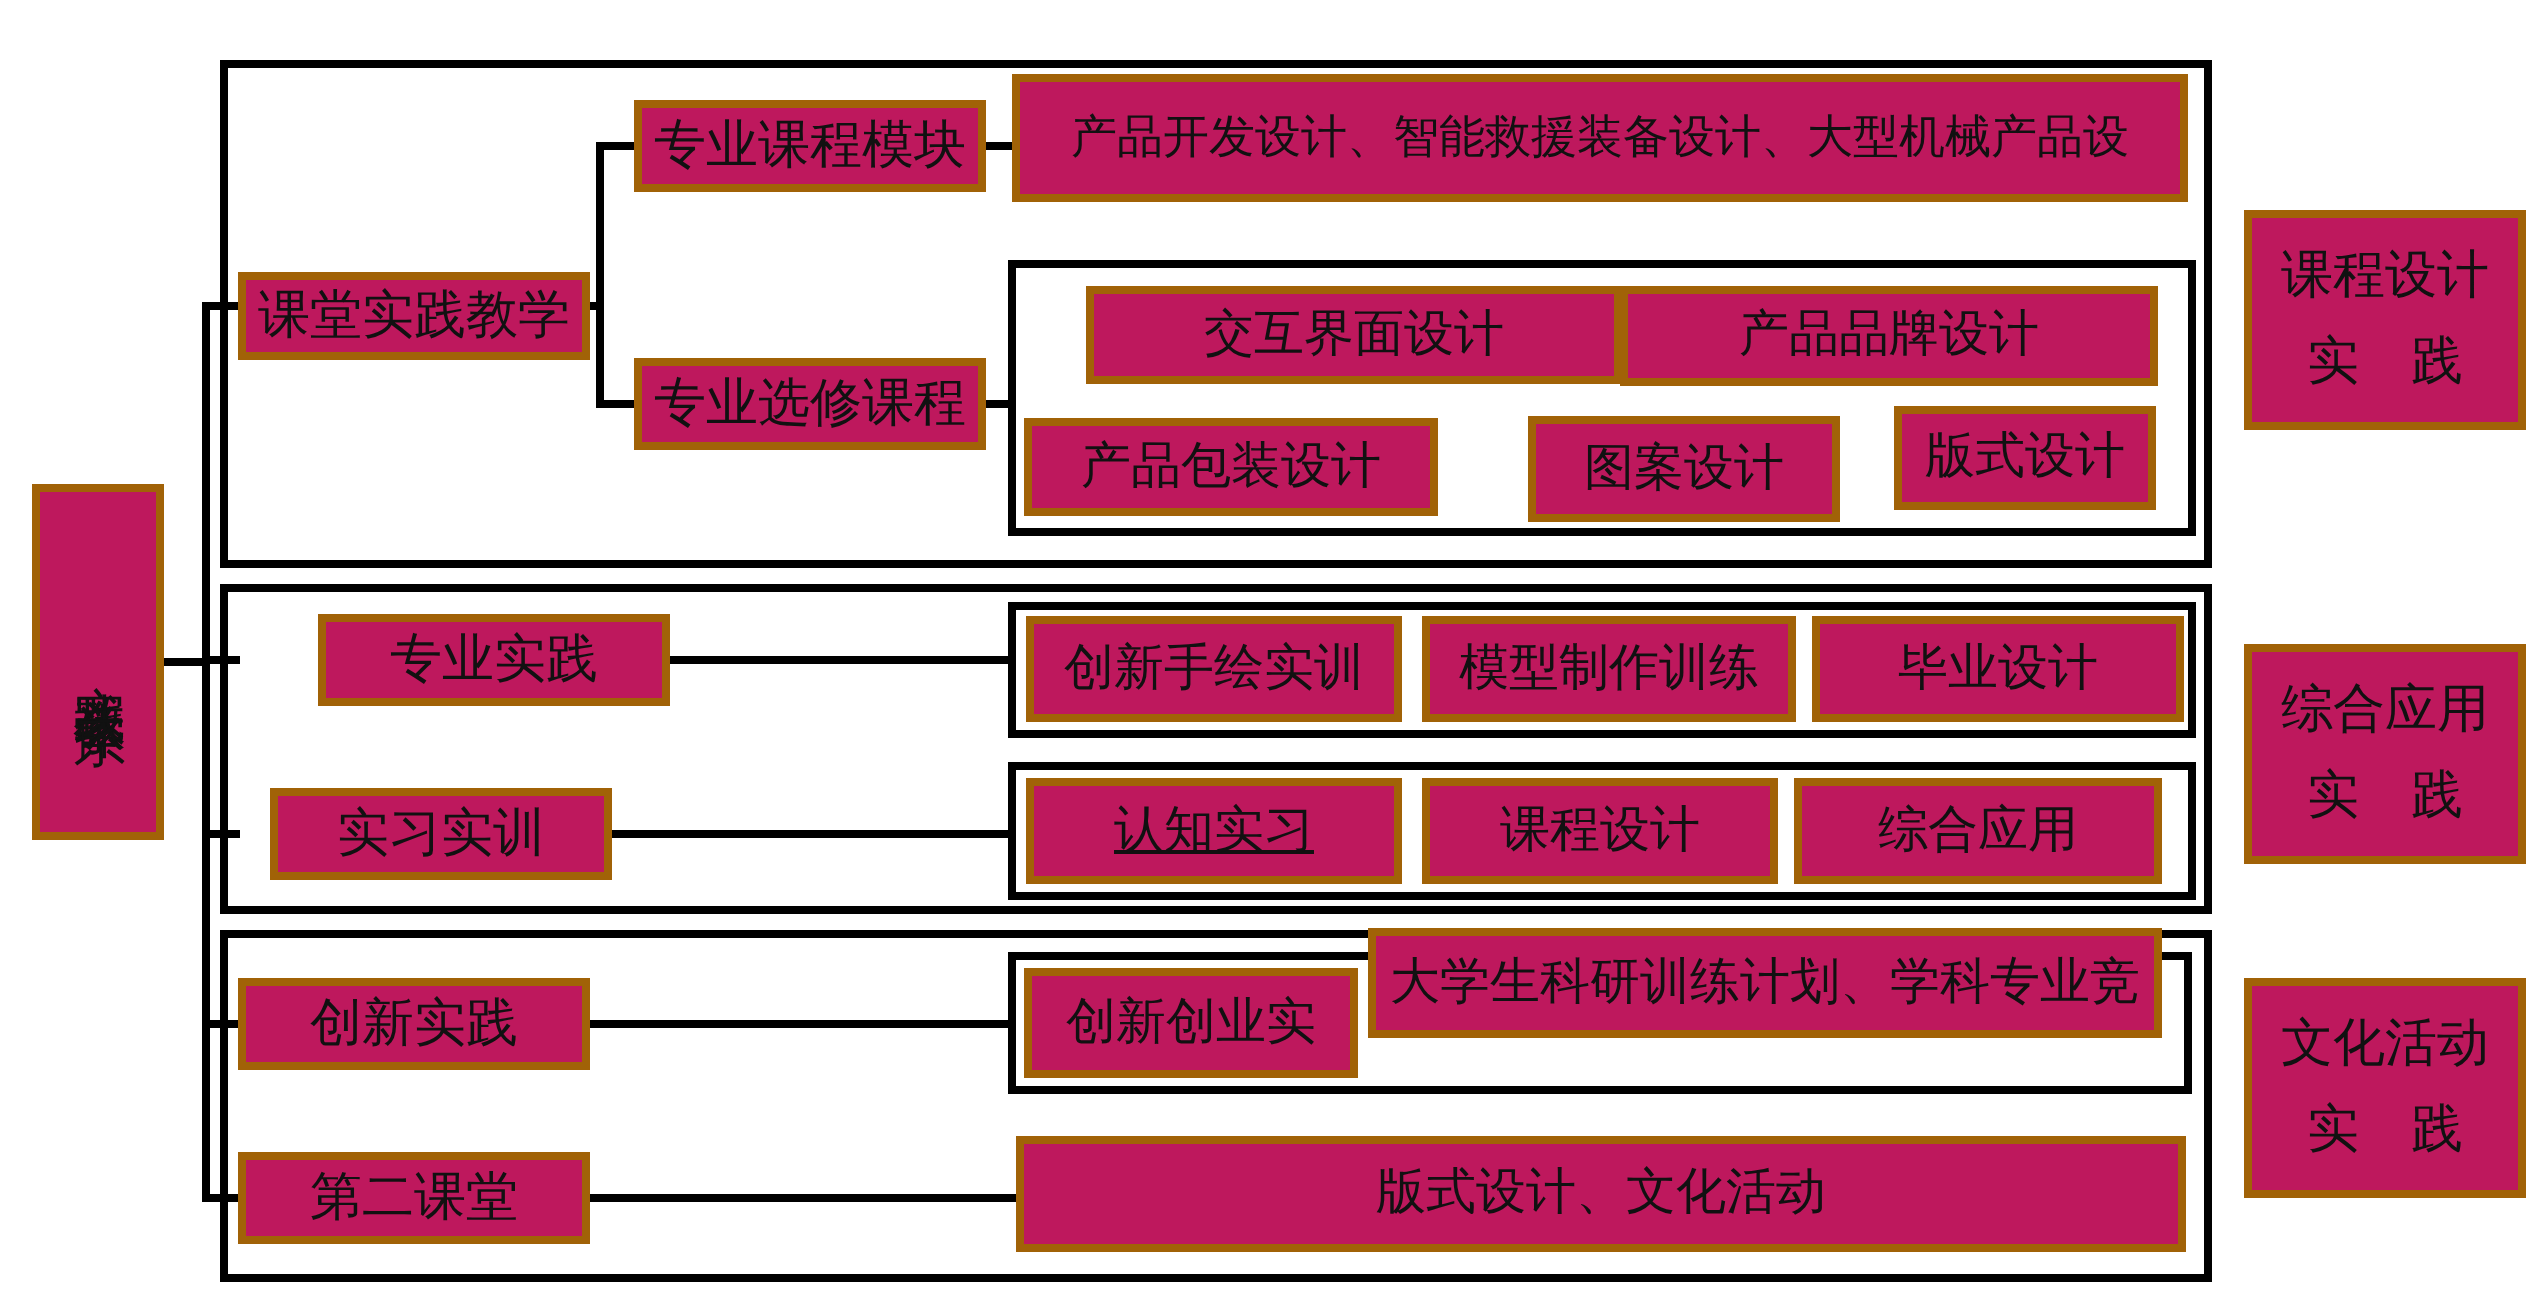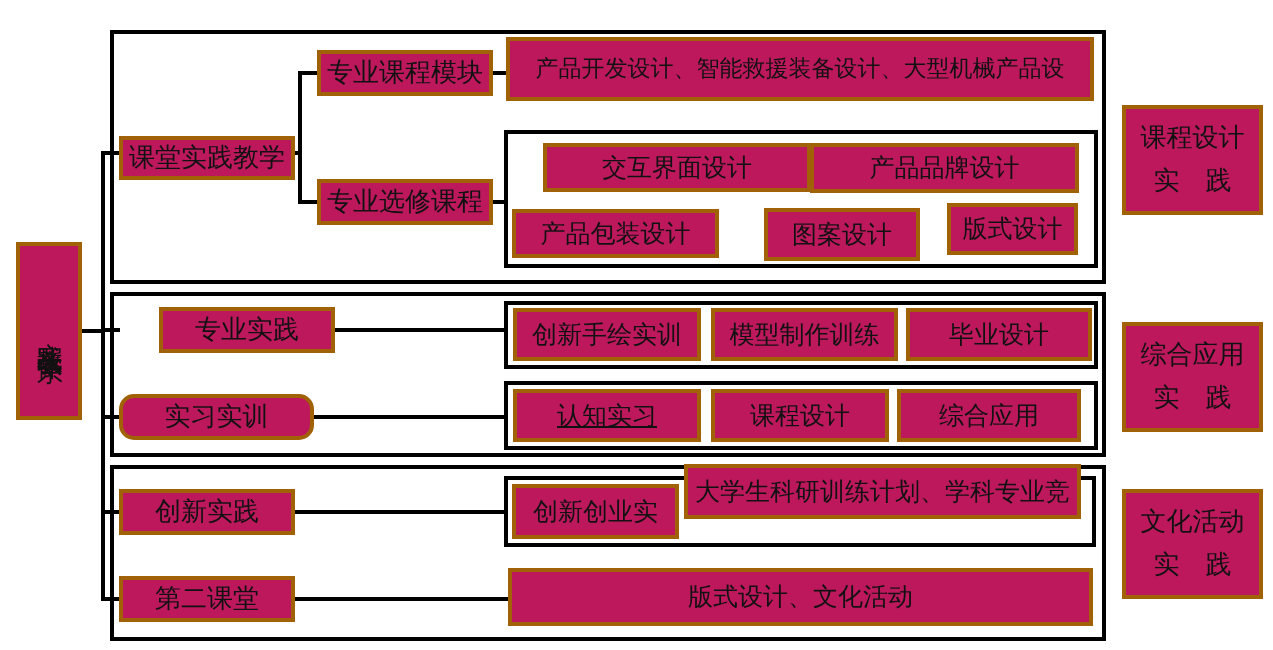--- a/index.html
+++ b/index.html
@@ -73,21 +73,21 @@
 
   <div class="hline" style="left:295px;top:328px;width:209px;"></div>
   <div class="hline" style="left:295px;top:415px;width:209px;"></div>
   <div class="hline" style="left:295px;top:510px;width:209px;"></div>
   <div class="hline" style="left:295px;top:597px;width:213px;"></div>
 
   <div class="box root-box" style="left:16px;top:242px;width:66px;height:178px;">实践教学体系</div>
 
   <div class="box fs26" style="left:119px;top:136px;width:176px;height:44px;">课堂实践教学</div>
   <div class="box fs26" style="left:119px;top:307px;width:176px;height:46px;margin-left:40px;">专业实践</div>
-  <div class="box fs26" style="left:119px;top:394px;width:195px;height:46px;border-radius:15px;">实习实训</div>
+  <div class="box fs26" style="left:135px;top:394px;width:171px;height:46px;">实习实训</div>
   <div class="box fs26" style="left:119px;top:489px;width:176px;height:46px;">创新实践</div>
   <div class="box fs26" style="left:119px;top:576px;width:176px;height:46px;">第二课堂</div>
 
   <div class="box fs26" style="left:317px;top:50px;width:176px;height:46px;">专业课程模块</div>
   <div class="box fs26" style="left:317px;top:179px;width:176px;height:46px;">专业选修课程</div>
 
   <div class="box fs23" style="left:506px;top:37px;width:588px;height:64px;">产品开发设计、智能救援装备设计、大型机械产品设</div>
   <div class="box" style="left:543px;top:143px;width:268px;height:49px;">交互界面设计</div>
   <div class="box" style="left:810px;top:143px;width:269px;height:50px;">产品品牌设计</div>
   <div class="box" style="left:512px;top:209px;width:207px;height:49px;">产品包装设计</div>

